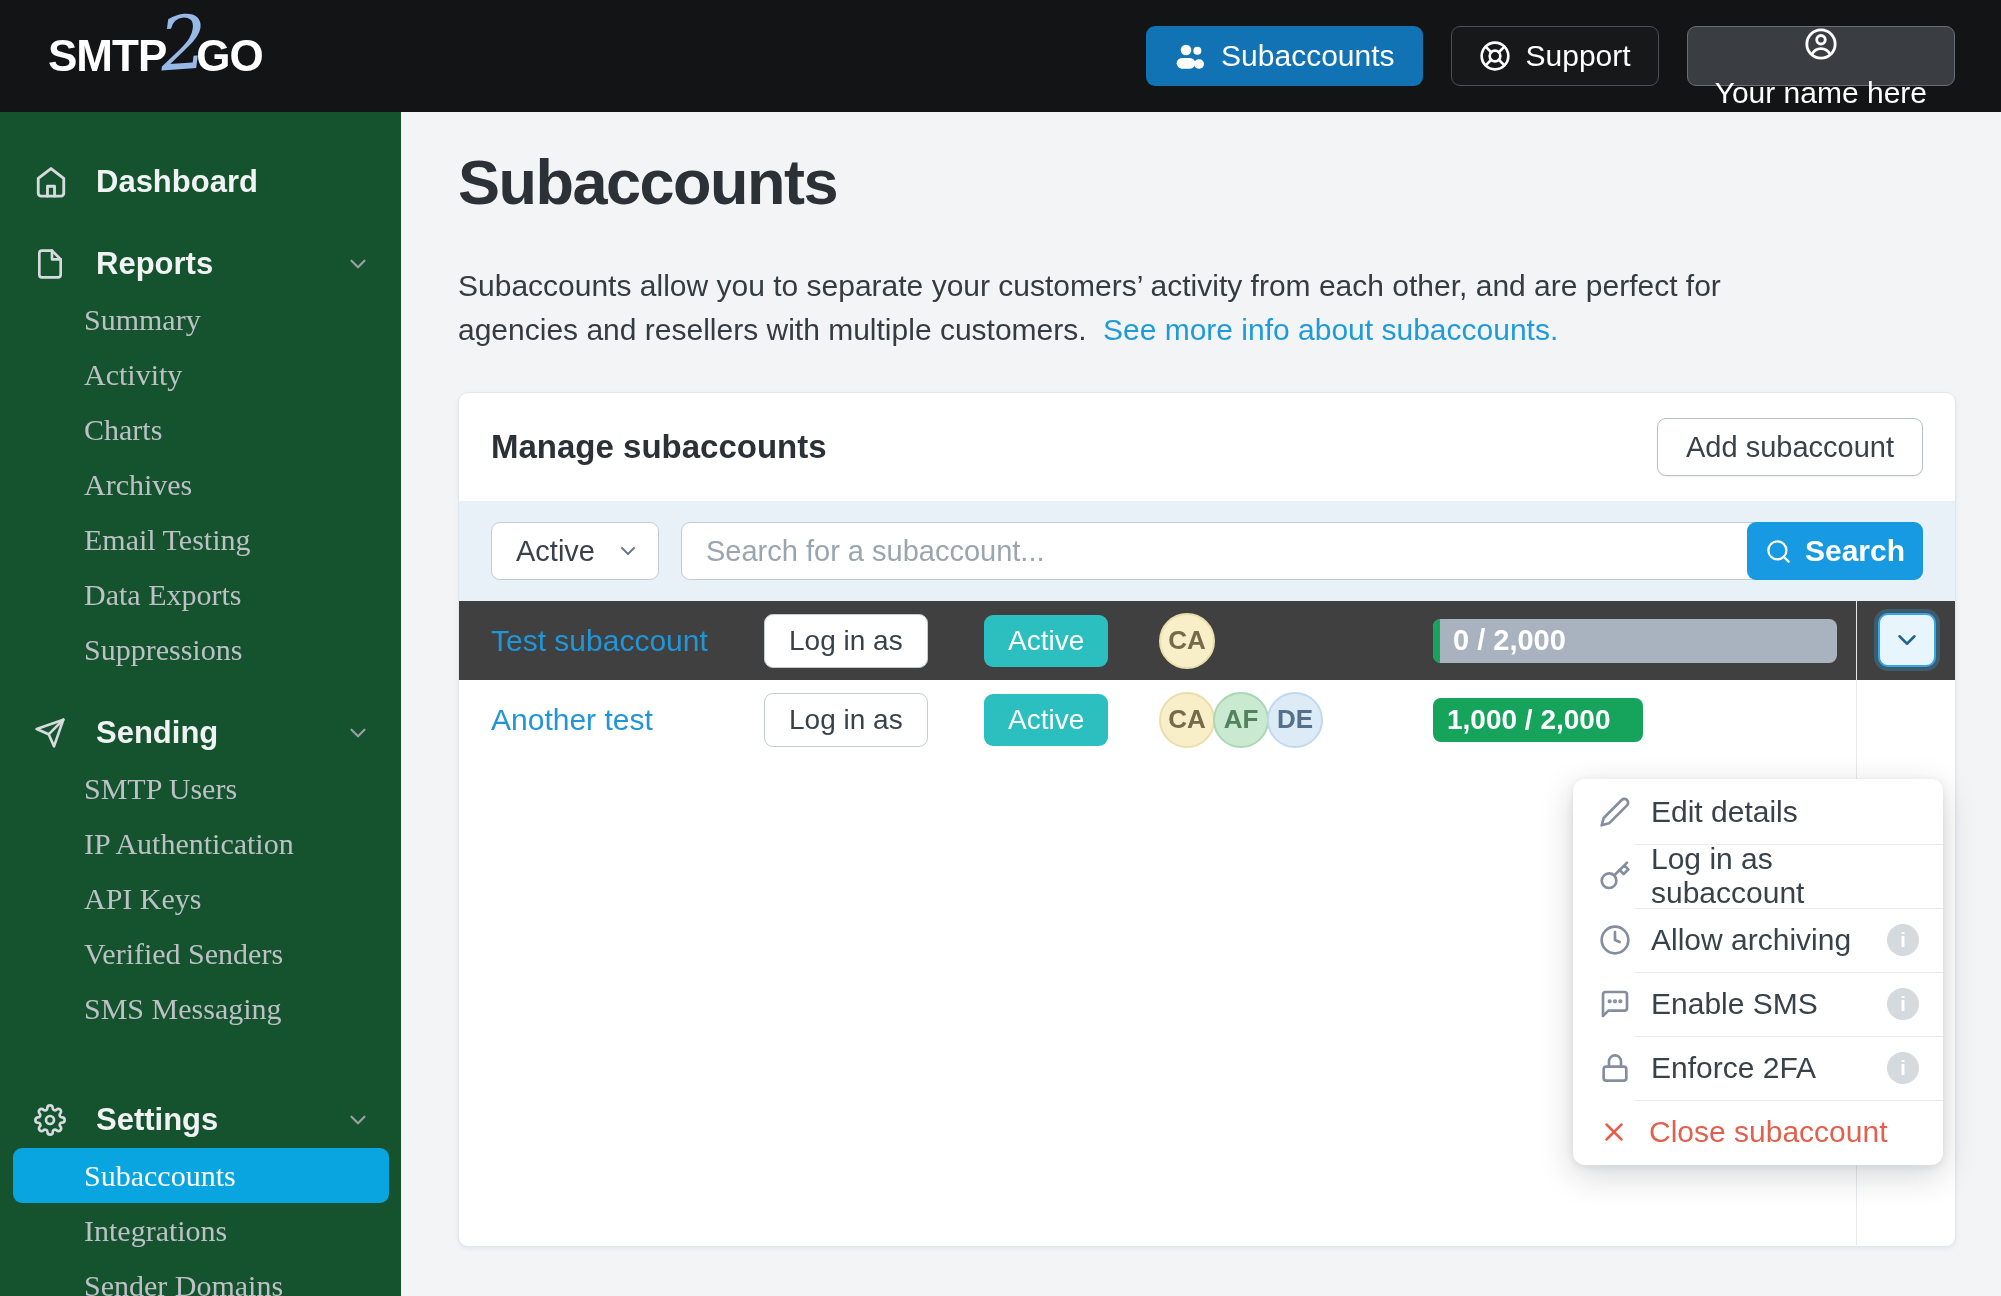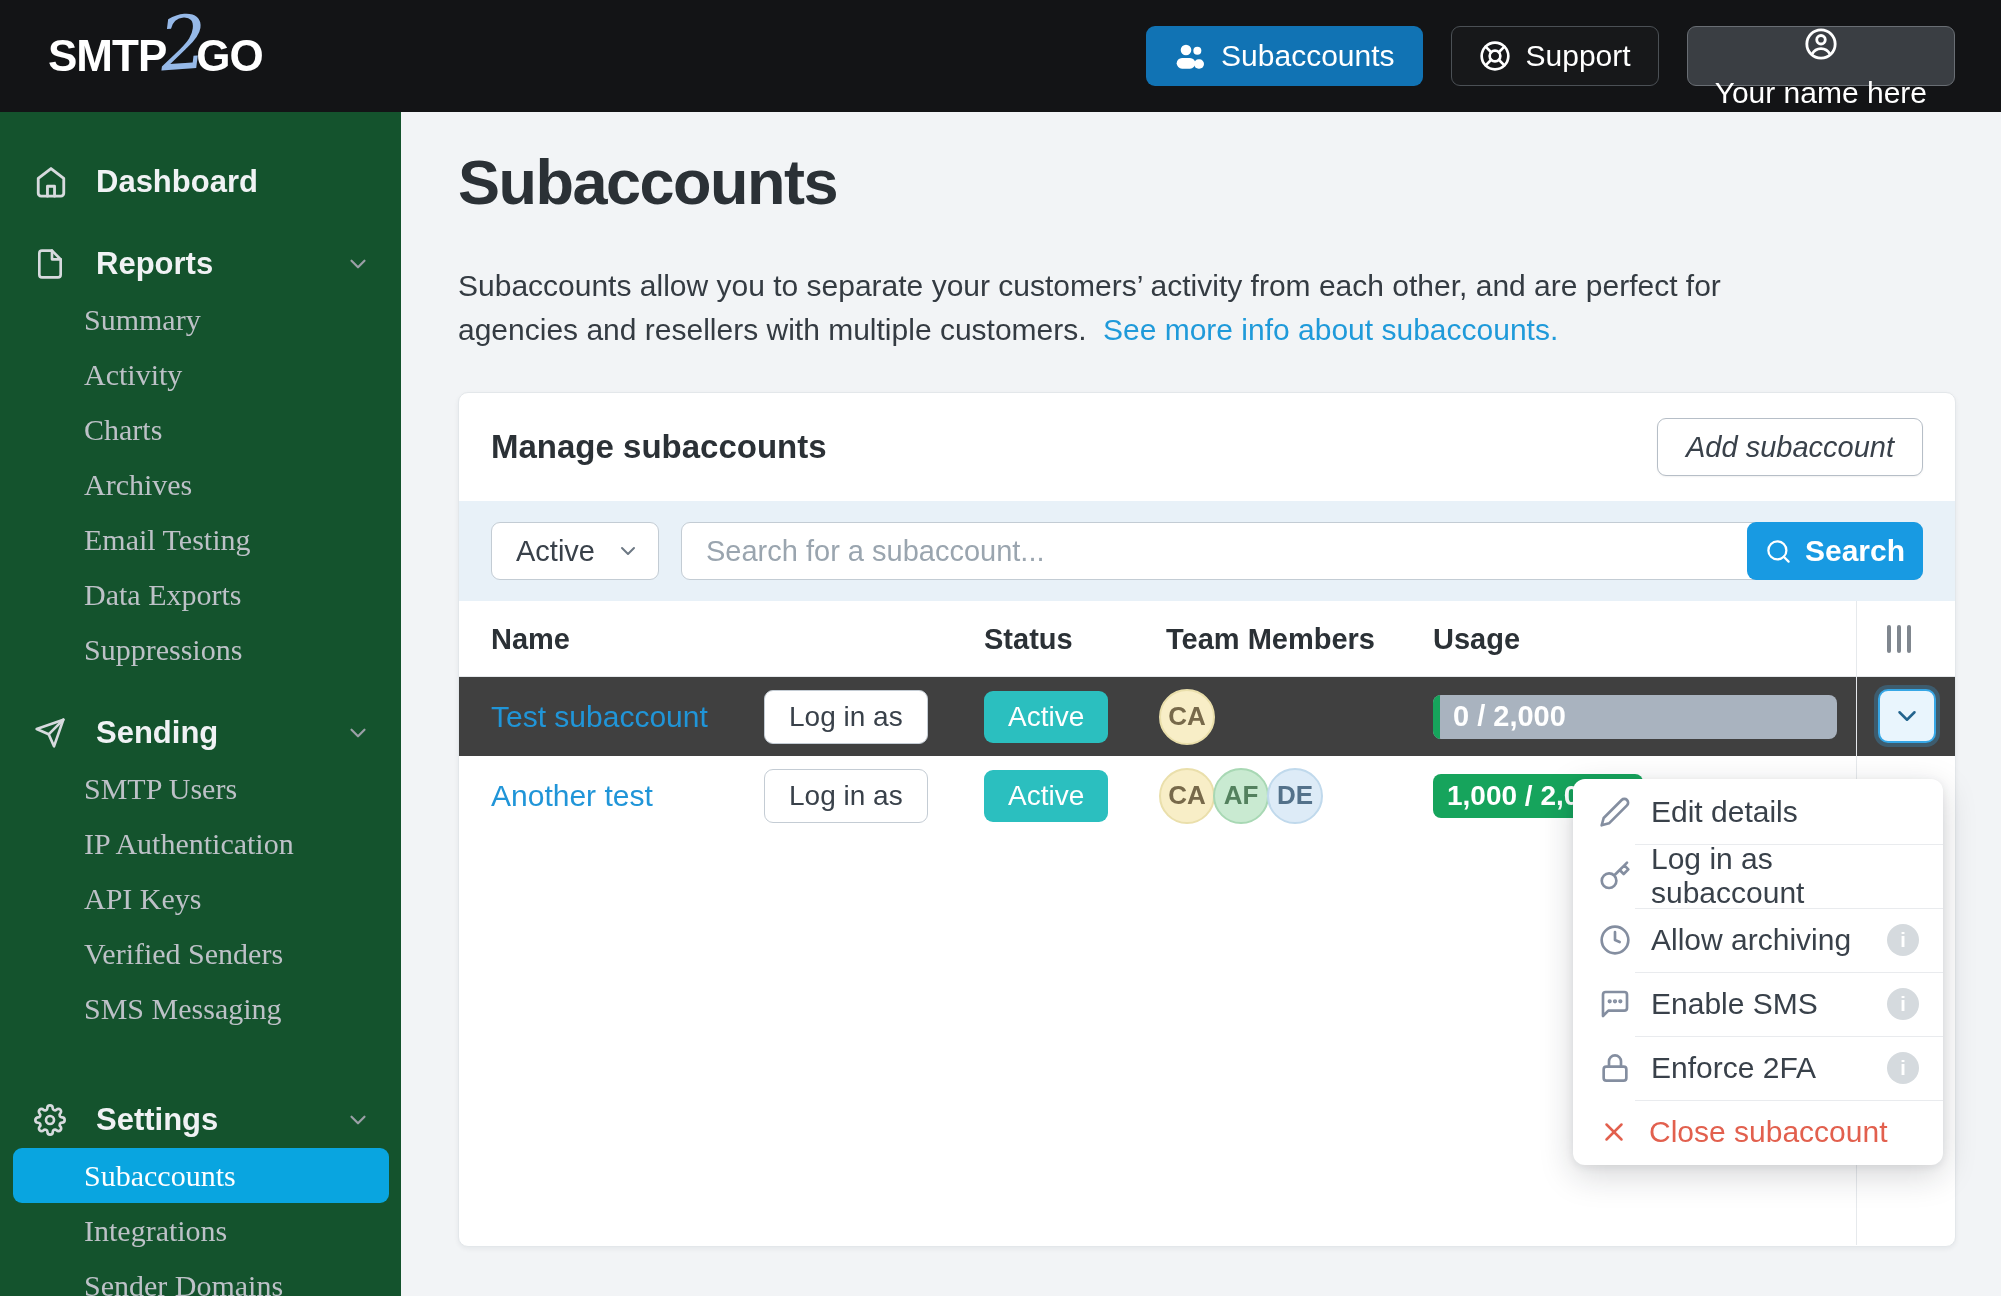--- a/index.html
+++ b/index.html
@@ -36,21 +36,21 @@
   .page-desc { position:absolute; left:57px; top:152px; font-size:30px; color:#343b42; line-height:44px; white-space:nowrap; }
   .page-desc a { color:#1f9ada; text-decoration:none; cursor:pointer; }
 
   
   .card { position:absolute; left:57px; top:280px; width:1498px; height:855px; background:#fff;
           border:1px solid #e3e7ea; border-radius:10px; box-shadow:0 2px 5px rgba(25,35,45,.06); }
   .card-head { height:108px; display:flex; align-items:center; justify-content:space-between; padding:0 32px; }
   .card-title { font-size:33px; font-weight:700; color:#2b3136; }
   .add-btn { height:58px; padding:0 28px; border-radius:9px; border:1px solid #b6bec7; background:#fff;
              font-size:29px; color:#39414a; cursor:pointer; box-shadow:0 1px 2px rgba(0,0,0,.06);
-             font-family:inherit;font-style:italic; }
+             font-family:inherit; }
 
   .filterbar { height:100px; background:#e8f1f8; display:flex; align-items:center; padding:0 32px; gap:22px; }
   .status-select { width:168px; height:58px; background:#fff; border:1px solid #c3ccd4; border-radius:9px;
                    display:flex; align-items:center; justify-content:space-between; padding:0 18px 0 24px;
                    font-size:29px; color:#39414a; cursor:pointer; }
   .status-select .chev { color:#6d7884; display:flex; }
   .search-wrap { flex:1; position:relative; height:58px; }
   .search-wrap input { width:100%; height:58px; border:1px solid #c3ccd4; border-radius:9px;
                        padding:0 200px 0 24px; font-size:29px; color:#39414a; outline:none; font-family:inherit; }
   .search-wrap input::placeholder { color:#9aa5af; }
@@ -288,31 +288,20 @@
                 </svg>
             </span>
             <span>Search</span>
           </button>
         </div>
       </div>
 
       <div class="table">
         <div class="vline"></div>
 
-        <div class="thead">
-          <span class="th" style="left:32px">Name</span>
-          <span class="th" style="left:525px">Status</span>
-          <span class="th" style="left:707px">Team Members</span>
-          <span class="th" style="left:974px">Usage</span>
-          <span class="cols-btn">
-              <span></span>
-              <span></span>
-              <span></span>
-            </span>
-        </div>
 
         <div class="row striped">
           <a class="cell name-link">Test subaccount</a>
           <button class="cell login-btn">Log in as</button>
           <span class="cell status-badge">Active</span>
           <span class="cell avatars">
             <span class="avatar av-yellow">CA</span>
           </span>
           <span class="cell usage-bar">
             <span class="sliver"></span>

